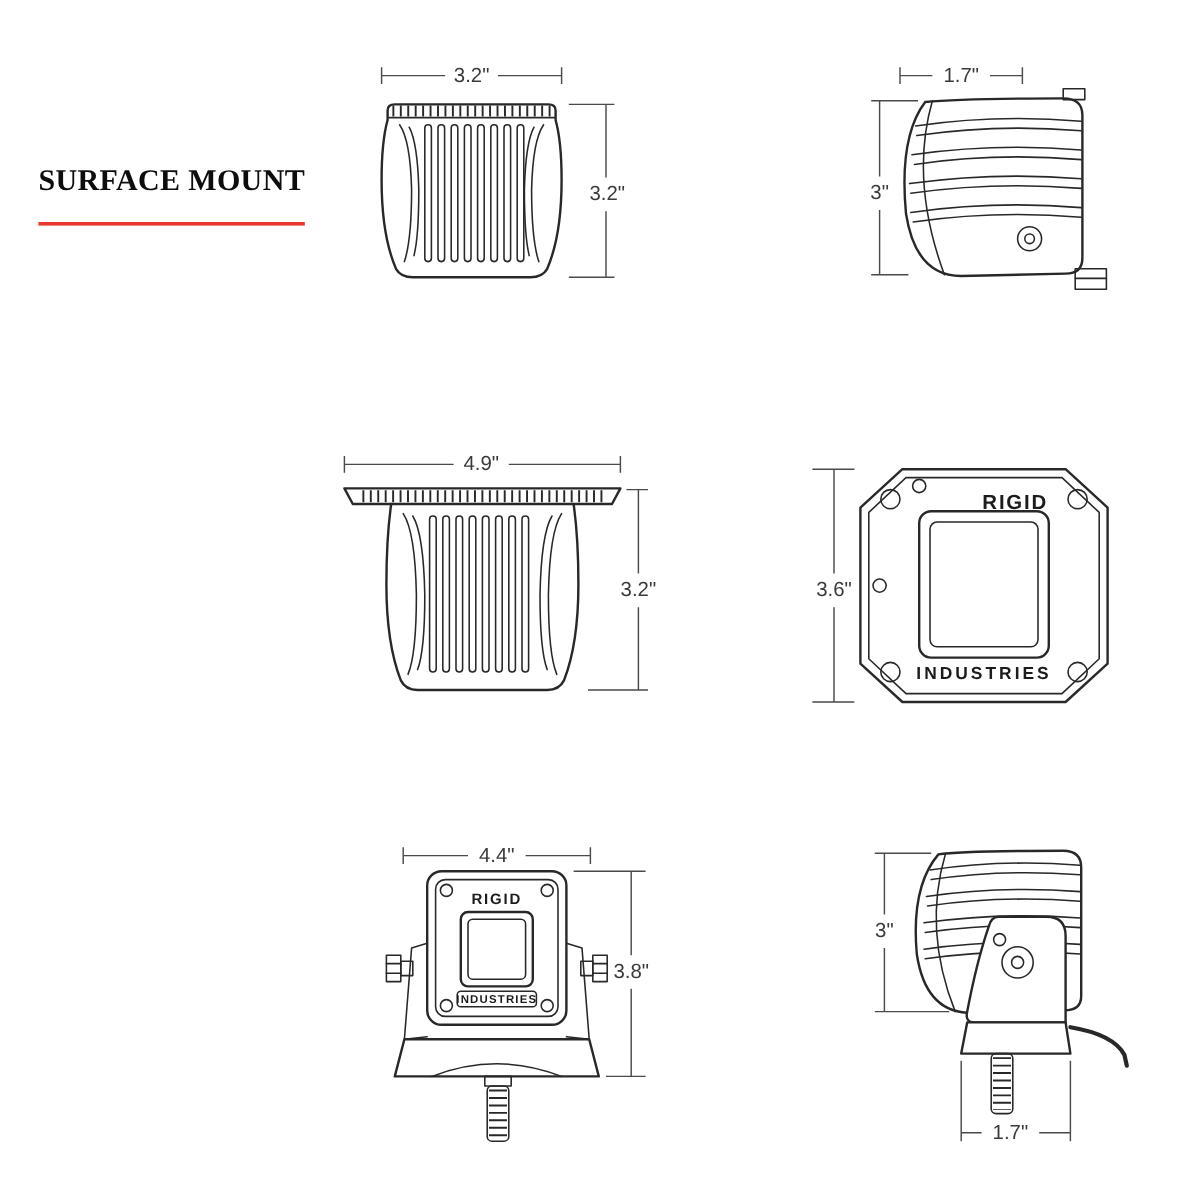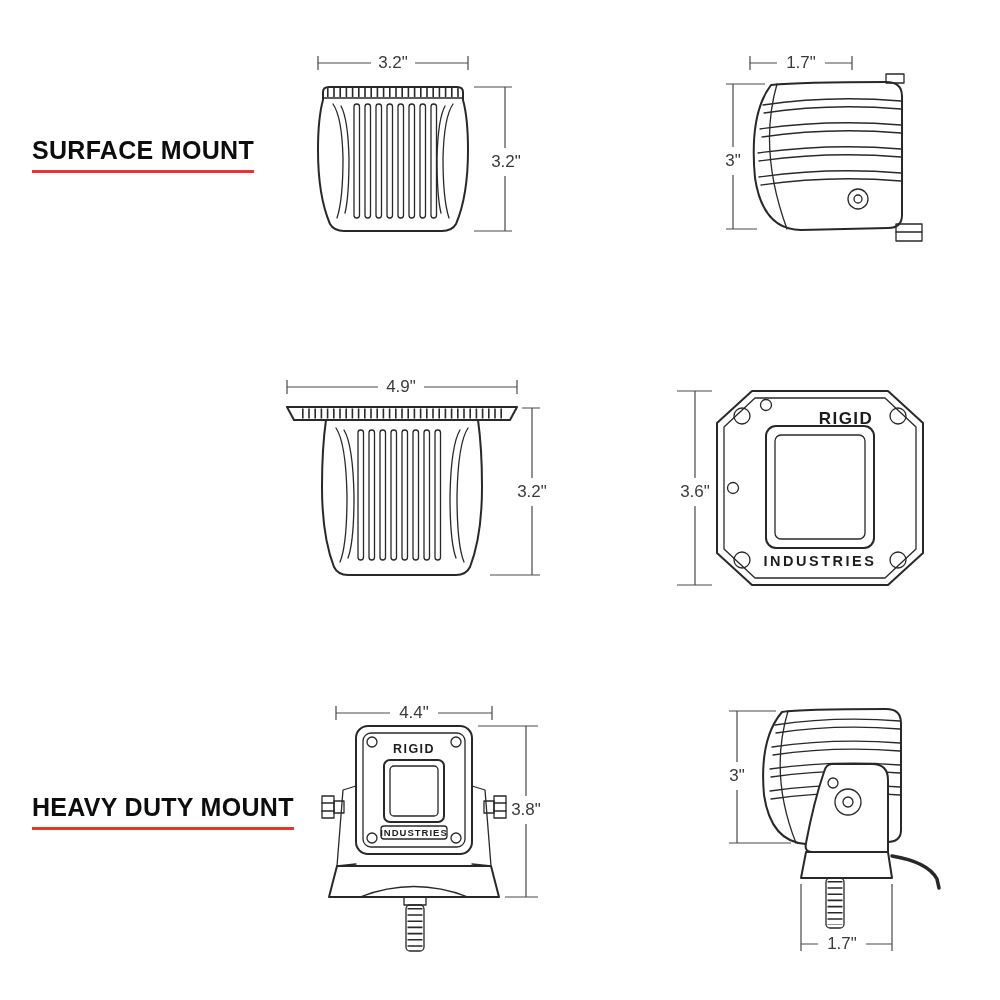--- a/index.html
+++ b/index.html
@@ -1,21 +1,21 @@
 <!DOCTYPE html>
 <html style="--accent: #e8352e;"><head>
 <meta charset="utf-8">
 <style>
   * { margin:0; padding:0; box-sizing:border-box; }
   html,body { width:1000px; height:1000px; background:#ffffff; }
   body { font-family:"Liberation Sans", sans-serif; position:relative; }
   .canvas { position:absolute; inset:0; width:1000px; height:1000px; background:#ffffff; overflow:hidden; }
   svg.sheet { position:absolute; left:0; top:0; }
   .row-label { position:absolute; font-weight:bold; font-size:25px; letter-spacing:.3px; color:#0d0d0d; white-space:nowrap; }
-  .row-label .underline-wrap { display:inline-block; padding-bottom:5px; border-bottom:3.5px solid var(--accent,#e8352e); }
+  .row-label .underline-wrap { display:inline-block; padding-bottom:20px; border-bottom:3.5px solid var(--accent,#e8352e);font-family:Liberation Serif, serif; }
   .outline { fill:none; stroke:#282828; stroke-width:2; stroke-linejoin:round; stroke-linecap:round; }
   .thin    { fill:none; stroke:#282828; stroke-width:1.3; stroke-linejoin:round; stroke-linecap:round; }
   .plate   { fill:#ffffff; stroke:#282828; stroke-width:2; stroke-linejoin:round; }
   .serr    { stroke:#282828; stroke-dasharray:1.6 4.6; fill:none; }
   .dim     { stroke:#4a4a4a; stroke-width:1.2; fill:none; }
   .dimtext { font-size:17px; fill:#3a3a3a; font-family:"Liberation Sans", sans-serif; }
   .brand   { font-weight:bold; fill:#1c1c1c; font-family:"Liberation Sans", sans-serif; }
 </style>
 </head>
 <body>
@@ -207,17 +207,14 @@
     <g>
       <path class="dim" d="M801,884 L801,951 M892,884 L892,951 M801,944 L818,944 M866,944 L892,944"></path>
       <text class="dimtext" x="842" y="949" text-anchor="middle">1.7"</text>
     </g>
 
   </svg>
 
   <div class="row-label" style="left:32px; top:136px">
     <span class="underline-wrap">SURFACE MOUNT</span>
   </div>
-  <div class="row-label" style="left:32px; top:793px">
-    <span class="underline-wrap">HEAVY DUTY MOUNT</span>
-  </div>
 
 </div>
 
 </body></html>

